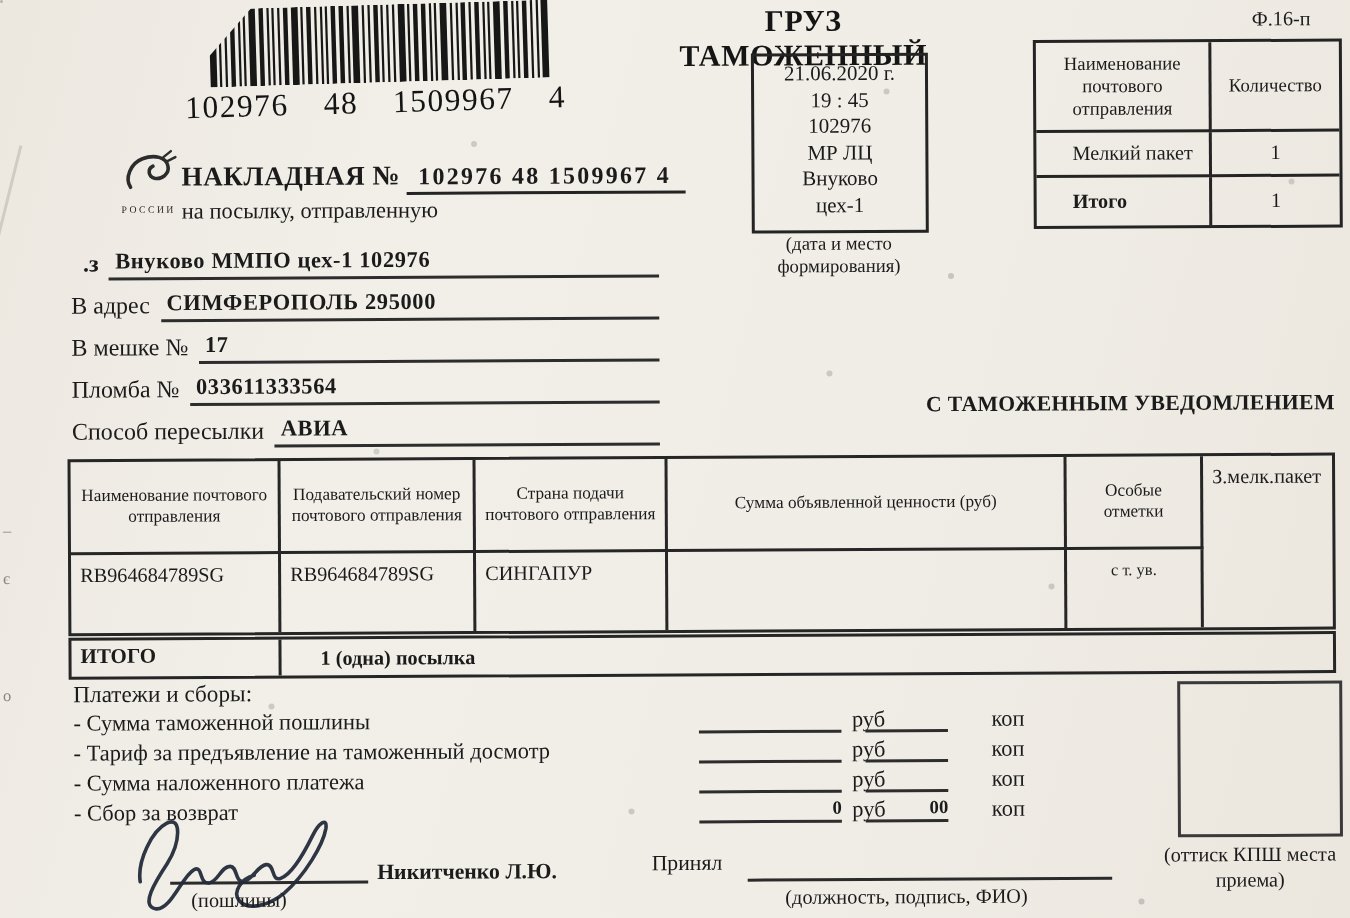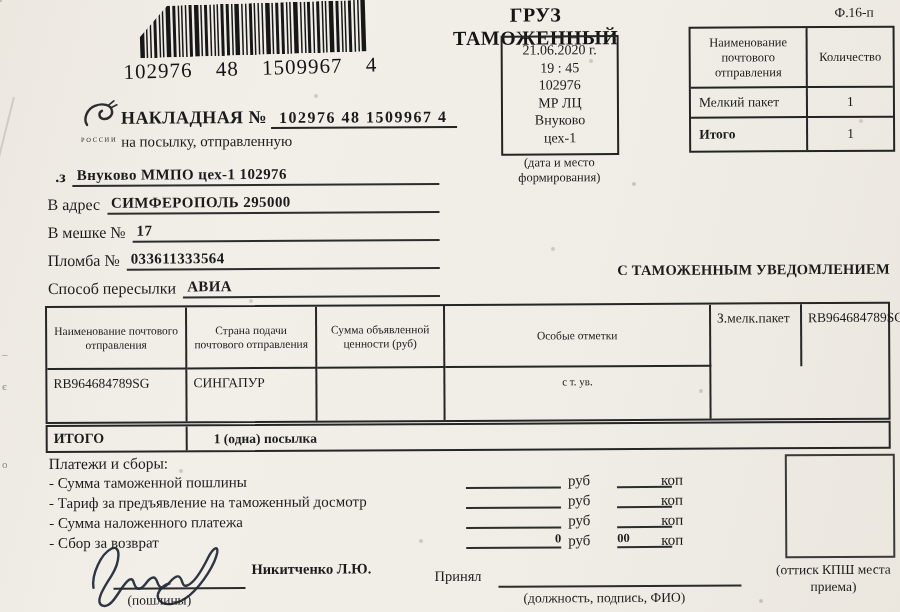--- a/index.html
+++ b/index.html
@@ -25,21 +25,21 @@
 
   
   .sumtab{position:absolute;left:690px;top:28px;width:202px;border:2px solid #242424;
     display:grid;grid-template-columns:117px 1fr;grid-template-rows:60px 30px 32px;}
   .sumtab>div{box-sizing:border-box;}
   .st-c1{border-right:2px solid #242424;}
   .st-hr{border-bottom:2px solid #242424;display:flex;align-items:center;justify-content:center;
     text-align:center;font-size:12.5px;line-height:15px;padding:2px 4px;}
   .st-r{border-bottom:2px solid #242424;font-size:13.5px;display:flex;align-items:center;}
   .st-r.last{border-bottom:none;}
-  .st-name{padding-left:8px;}
+  .st-name{padding-left:24px;}
   .st-qty{justify-content:center;}
   .bold{font-weight:bold;}
 
   .logo{position:absolute;left:72px;top:97px;width:56px;text-align:center;}
   .logo-cap{font-size:6.5px;letter-spacing:1.6px;color:#2a2a2a;margin-top:-1px;}
 
   .nakl{position:absolute;left:122px;top:106px;white-space:nowrap;}
   .nakl-lbl{font-weight:bold;font-size:18px;letter-spacing:.4px;}
   .nakl-num{font-weight:bold;font-size:16px;border-bottom:2px solid #242424;
     padding:0 10px 1px 8px;letter-spacing:1.5px;}
@@ -71,32 +71,32 @@
     padding:4px 0 0 6px;box-sizing:border-box;}
   .tot2{flex:1;font-weight:bold;font-size:13.5px;padding:5px 0 0 26px;}
 
   
   .pay-title{position:absolute;left:48px;top:453px;font-size:15.5px;}
   .prow{position:absolute;left:48px;width:660px;height:17px;}
   .plab{position:absolute;left:0;bottom:0;font-size:15px;white-space:nowrap;}
   .pl1{position:absolute;left:417px;bottom:1px;width:95px;height:15px;
     border-bottom:2px solid #2d2d2d;text-align:right;font-weight:bold;font-size:12.5px;}
   .prub{position:absolute;left:519px;bottom:0;font-size:15px;}
-  .pl2{position:absolute;left:568px;bottom:1px;width:55px;height:15px;
-    border-bottom:2px solid #2d2d2d;text-align:left;font-weight:bold;font-size:12.5px;}
+  .pl2{position:absolute;left:528px;bottom:1px;width:55px;height:15px;
+    border-bottom:2px solid #2d2d2d;text-align:right;font-weight:bold;font-size:12.5px;}
   .pkop{position:absolute;left:612px;bottom:0;font-size:15px;}
 
   .kpsh-box{position:absolute;left:784px;top:456px;width:106px;height:100px;border:2px solid #3a3a3a;}
   .kpsh-cap{position:absolute;left:764px;top:564px;width:136px;text-align:center;
     font-size:13.5px;line-height:16.5px;}
 
   
   .op-label{position:absolute;left:48px;top:568px;font-size:14.5px;margin-top:44px;}
   .op-line{position:absolute;left:112px;top:566px;width:132px;height:20px;border-bottom:2px solid #2b2b2b;}
-  .op-name{position:absolute;left:250px;top:560px;font-weight:bold;font-size:14.5px;}
+  .op-name{position:absolute;left:250px;top:573px;font-weight:bold;font-size:14.5px;}
   .sig-cap{position:absolute;left:126px;top:591px;font-size:13.5px;}
   .signature{position:absolute;left:78px;top:534px;}
   .recv-label{position:absolute;left:433px;top:568px;font-size:14.5px;}
   .recv-line{position:absolute;left:497px;top:566px;width:243px;height:20px;border-bottom:2px solid #2b2b2b;}
   .recv-cap{position:absolute;left:522px;top:591px;font-size:13.5px;}
 
   .em{position:absolute;left:2px;color:#333;opacity:.55;font-size:11px;}
   .corner-line{position:absolute;left:4px;top:96px;width:2px;height:74px;
     background:rgba(70,70,70,.18);transform:rotate(14deg);}
   .speck{position:absolute;left:0;top:0;width:2px;height:2px;border-radius:50%;
@@ -236,20 +236,21 @@
       <div class="frow">
         <span class="flab">Способ пересылки</span>
         <span class="ful">АВИА</span>
       </div>
     </div>
 
     <div class="customs-note">С ТАМОЖЕННЫМ УВЕДОМЛЕНИЕМ</div>
 
     <div class="mtab">
       <div class="hc">Наименование почтового отправления</div>
+      <div class="hc">Подавательский номер почтового отправления</div>
       <div class="hc">Страна подачи почтового отправления</div>
       <div class="hc">Сумма объявленной ценности (руб)</div>
       <div class="hc">Особые отметки</div>
       <div class="dc">З.мелк.пакет</div>
       <div class="dc">RB964684789SG</div>
       <div class="dc">RB964684789SG</div>
       <div class="dc">СИНГАПУР</div>
       <div class="dc"></div>
       <div class="dc small">с т. ув.</div>
     </div>

